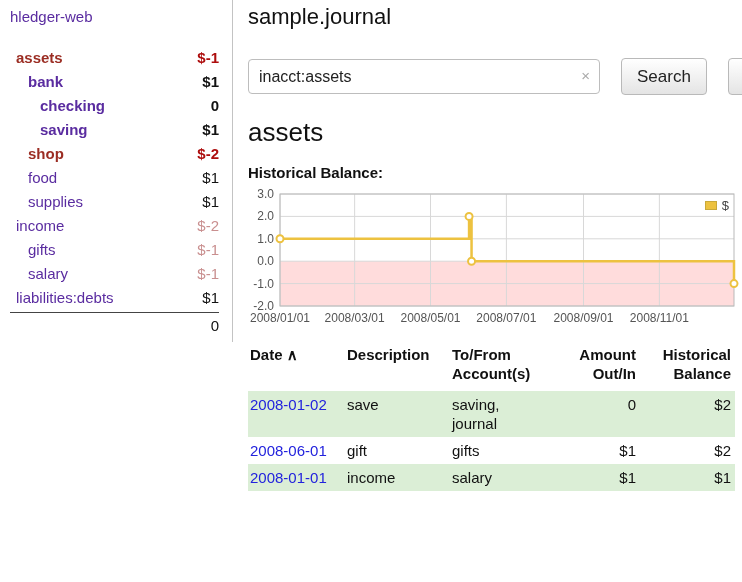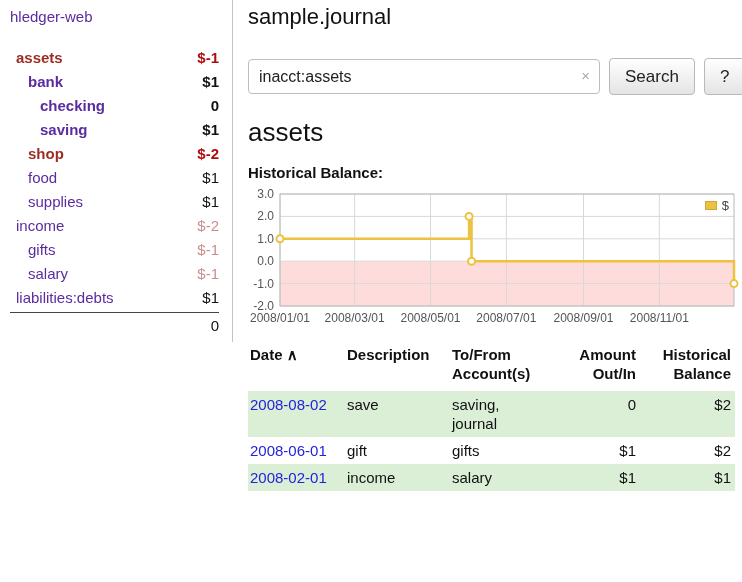--- a/index.html
+++ b/index.html
@@ -22,21 +22,21 @@
   .acct-name { color: var(--purple); text-decoration: none; cursor: pointer; white-space: nowrap; }
   .acct-name.neg { color: var(--maroon); }
   .bal { color: #111; white-space: nowrap; }
   .bal.neg-strong { color: var(--red); }
   .bal.neg-muted { color: var(--redmuted); }
   .acct-total { border-top: 1px solid #444; margin-top: 3px; padding-top: 4px; text-align: right; }
 
   
   main { flex: 1; padding: 0 7px 0 15px; min-width: 0; }
   h1 { font-size: 22px; font-weight: 400; margin: 4px 0 28px; letter-spacing: 0; }
-  .searchbar { display: flex; align-items: center; gap: 9px; margin-bottom: 22px; }
+  .searchbar { display: flex; align-items: center; gap: 21px; margin-bottom: 22px; }
   .search-wrap { position: relative; }
   .search-input { width: 352px; height: 35px; border: 1px solid #bdbdbd; border-radius: 4px;
                   padding: 0 28px 0 10px; font-size: 16px; font-family: inherit; color: #222; }
   .clear-x { position: absolute; right: 10px; top: 8px; color: #aaa; font-size: 15px; cursor: pointer; }
   .btn { height: 37px; padding: 0 15px; font-size: 17px; font-family: inherit; color: #222;
          border: 1px solid #b9b9b9; border-radius: 4px; background: linear-gradient(#ffffff, #e4e4e4); cursor: pointer; }
   h2 { font-size: 26px; font-weight: 400; margin: 0 0 16px; }
   .chart-label { font-weight: bold; margin-bottom: 8px; }
 
   
@@ -186,36 +186,36 @@
           <tr id="register-head">
             <th>Date<span class="sort-icon"> ∧</span></th>
             <th>Description</th>
             <th>To/From<br>Account(s)</th>
             <th class="r">Amount<br>Out/In</th>
             <th class="r">Historical<br>Balance</th>
           </tr>
         </thead>
       <tbody id="register-body">
           <tr class="striped">
-            <td class="date"><a>2008-08-02</a></td>
+            <td class="date"><a>2008-01-02</a></td>
             <td>save</td>
             <td class="accounts-cell">saving,
 journal</td>
             <td class="r"><span>0</span></td>
             <td class="r"><span>$2</span></td>
           </tr>
           <tr>
             <td class="date"><a>2008-06-01</a></td>
             <td>gift</td>
             <td class="accounts-cell">gifts</td>
             <td class="r"><span>$1</span></td>
             <td class="r"><span>$2</span></td>
           </tr>
           <tr class="striped">
-            <td class="date"><a>2008-02-01</a></td>
+            <td class="date"><a>2008-01-01</a></td>
             <td>income</td>
             <td class="accounts-cell">salary</td>
             <td class="r"><span>$1</span></td>
             <td class="r"><span>$1</span></td>
           </tr>
         </tbody>
     </table>
   </main>
 
 </div>

